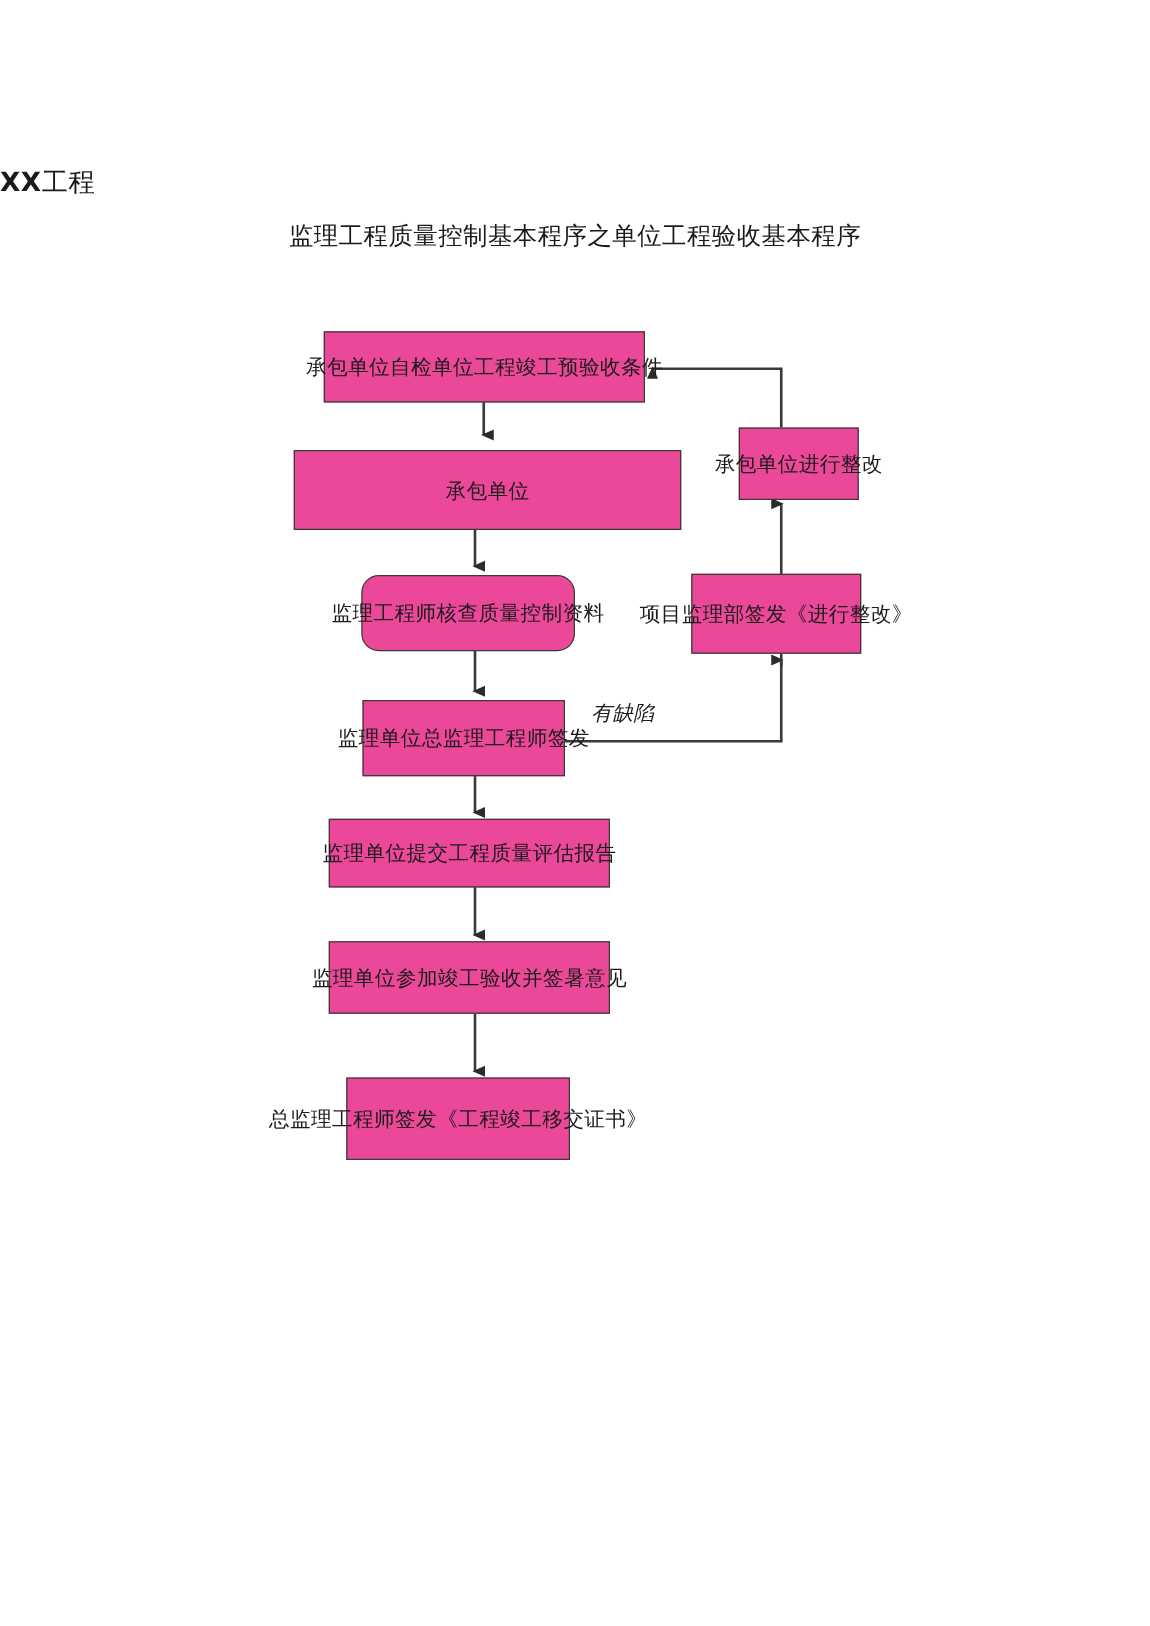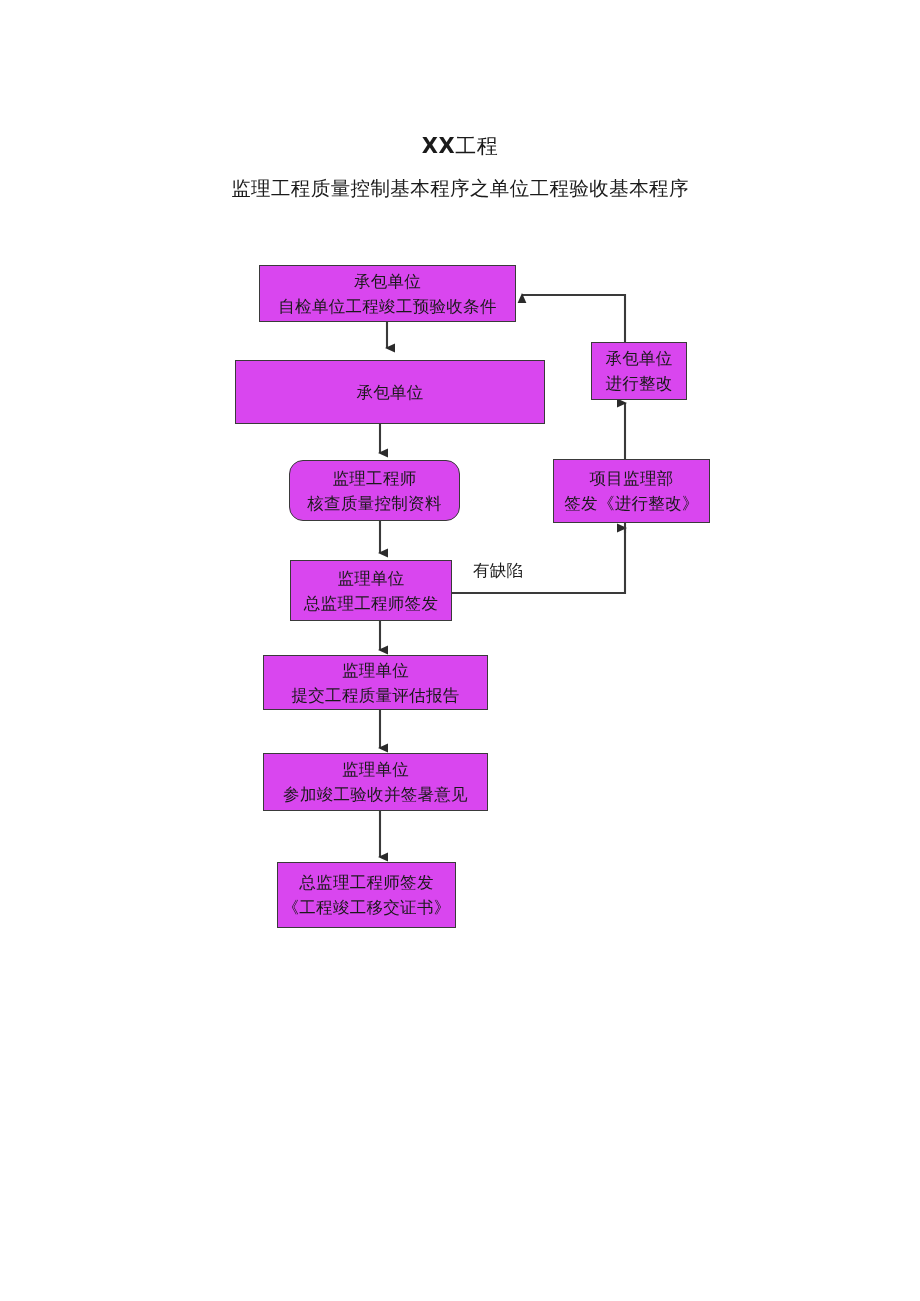--- a/index.html
+++ b/index.html
@@ -22,21 +22,21 @@
     width: 920px;
     height: 1301px;
   }
 
   
   .doc-title {
     position: absolute;
     left: 0;
     top: 132px;
     width: 920px;
-    text-align: center;
+    text-align: left;
     font-size: 21px;
     line-height: 28px;
     letter-spacing: 0.5px;
     white-space: nowrap;
   }
   .doc-title .bold-xx {
     font-weight: bold;
   }
   .doc-subtitle {
     position: absolute;
@@ -48,23 +48,23 @@
     line-height: 26px;
     letter-spacing: 0.4px;
     white-space: nowrap;
   }
 
   
   .node {
     position: absolute;
     box-sizing: border-box;
     border: 1.4px solid #3a3a3a;
-    background: #d946ef;
+    background: #ec4899;
     display: flex;
-    flex-direction: column;
+    flex-direction: row;
     align-items: center;
     justify-content: center;
     font-size: 16.5px;
     line-height: 25px;
     letter-spacing: 0.3px;
     white-space: nowrap;
     color: #1a1a1a;
   }
   .node .line {
     display: block;
@@ -166,20 +166,20 @@
   <div class="node" style="left:277px; top:862px; width:179px; height:66px;">
     <span class="line">总监理工程师签发</span>
     <span class="line">《工程竣工移交证书》</span>
   </div>
 
   <div class="node" style="left:591px; top:342px; width:96px; height:58px;">
     <span class="line">承包单位</span>
     <span class="line">进行整改</span>
   </div>
 
-  <div class="node" style="left:553px; top:459px; width:157px; height:64px;">
+  <div class="node" style="left:553px; top:459px; width:136px; height:64px;">
     <span class="line">项目监理部</span>
     <span class="line">签发《进行整改》</span>
   </div>
 
-  <div class="edge-label" style="left:473px; top:560px;">有缺陷</div>
+  <div class="edge-label" style="left:473px; top:560px;font-style:italic;">有缺陷</div>
 
 </div>
 
 </body></html>

